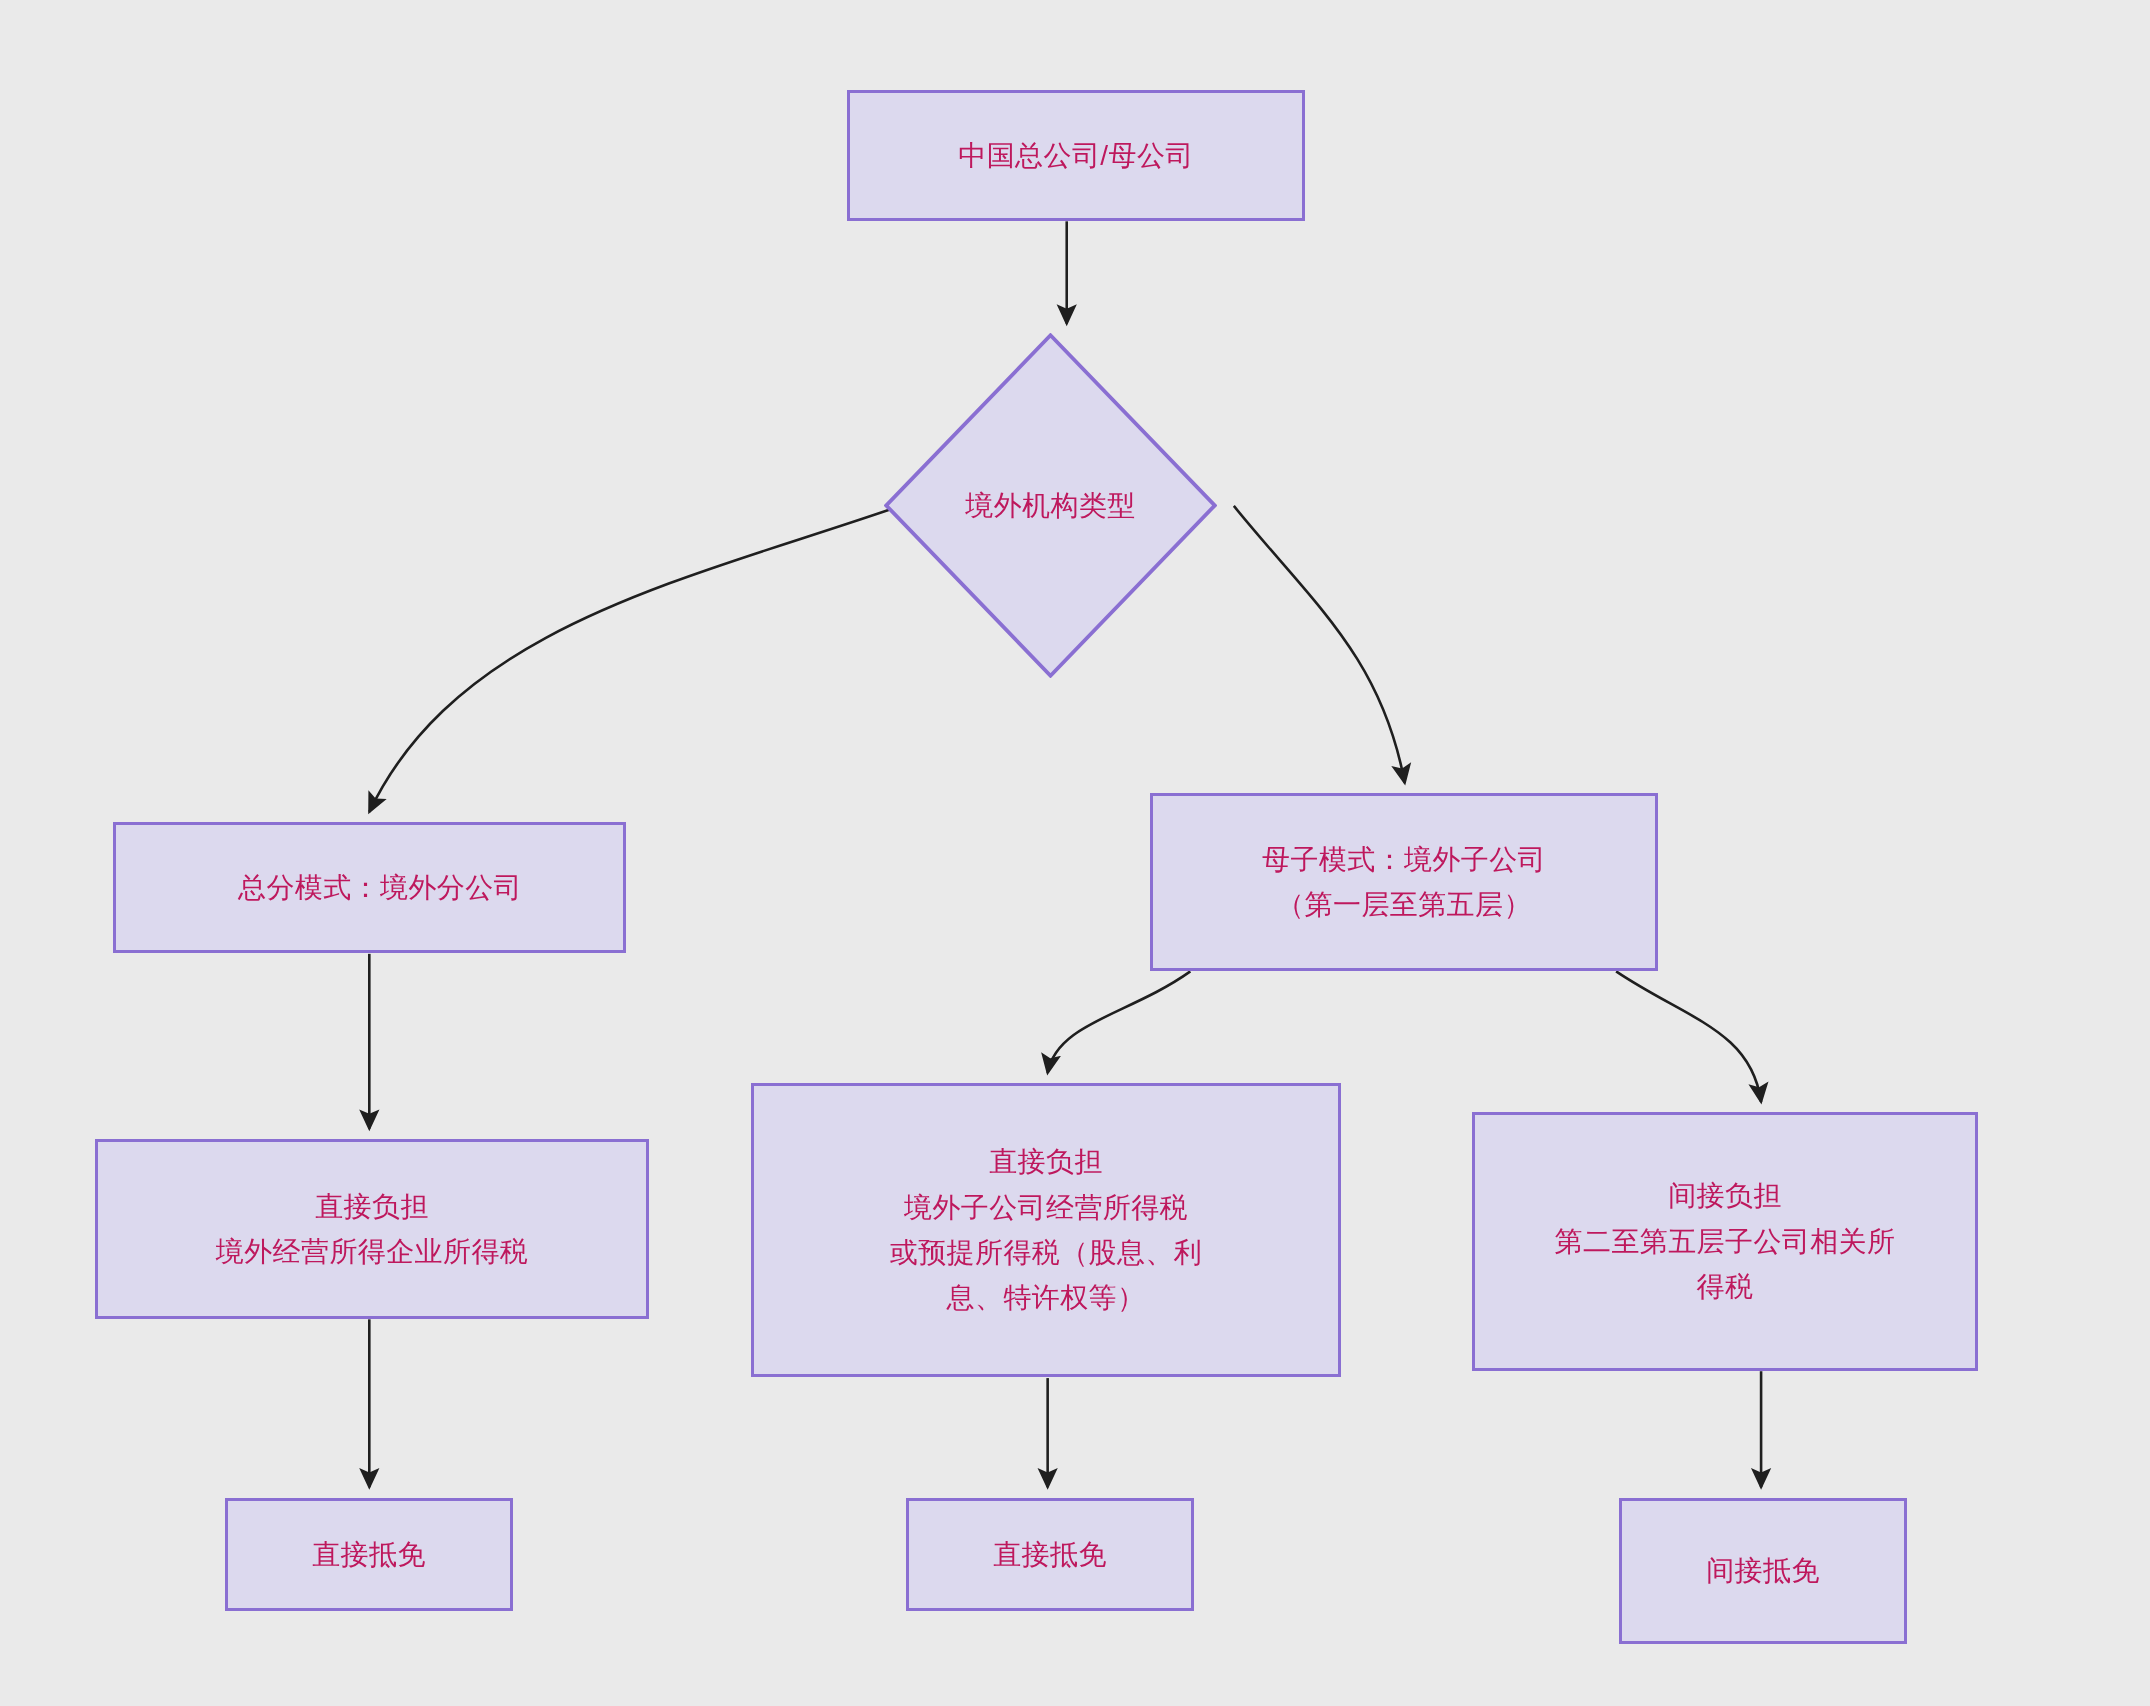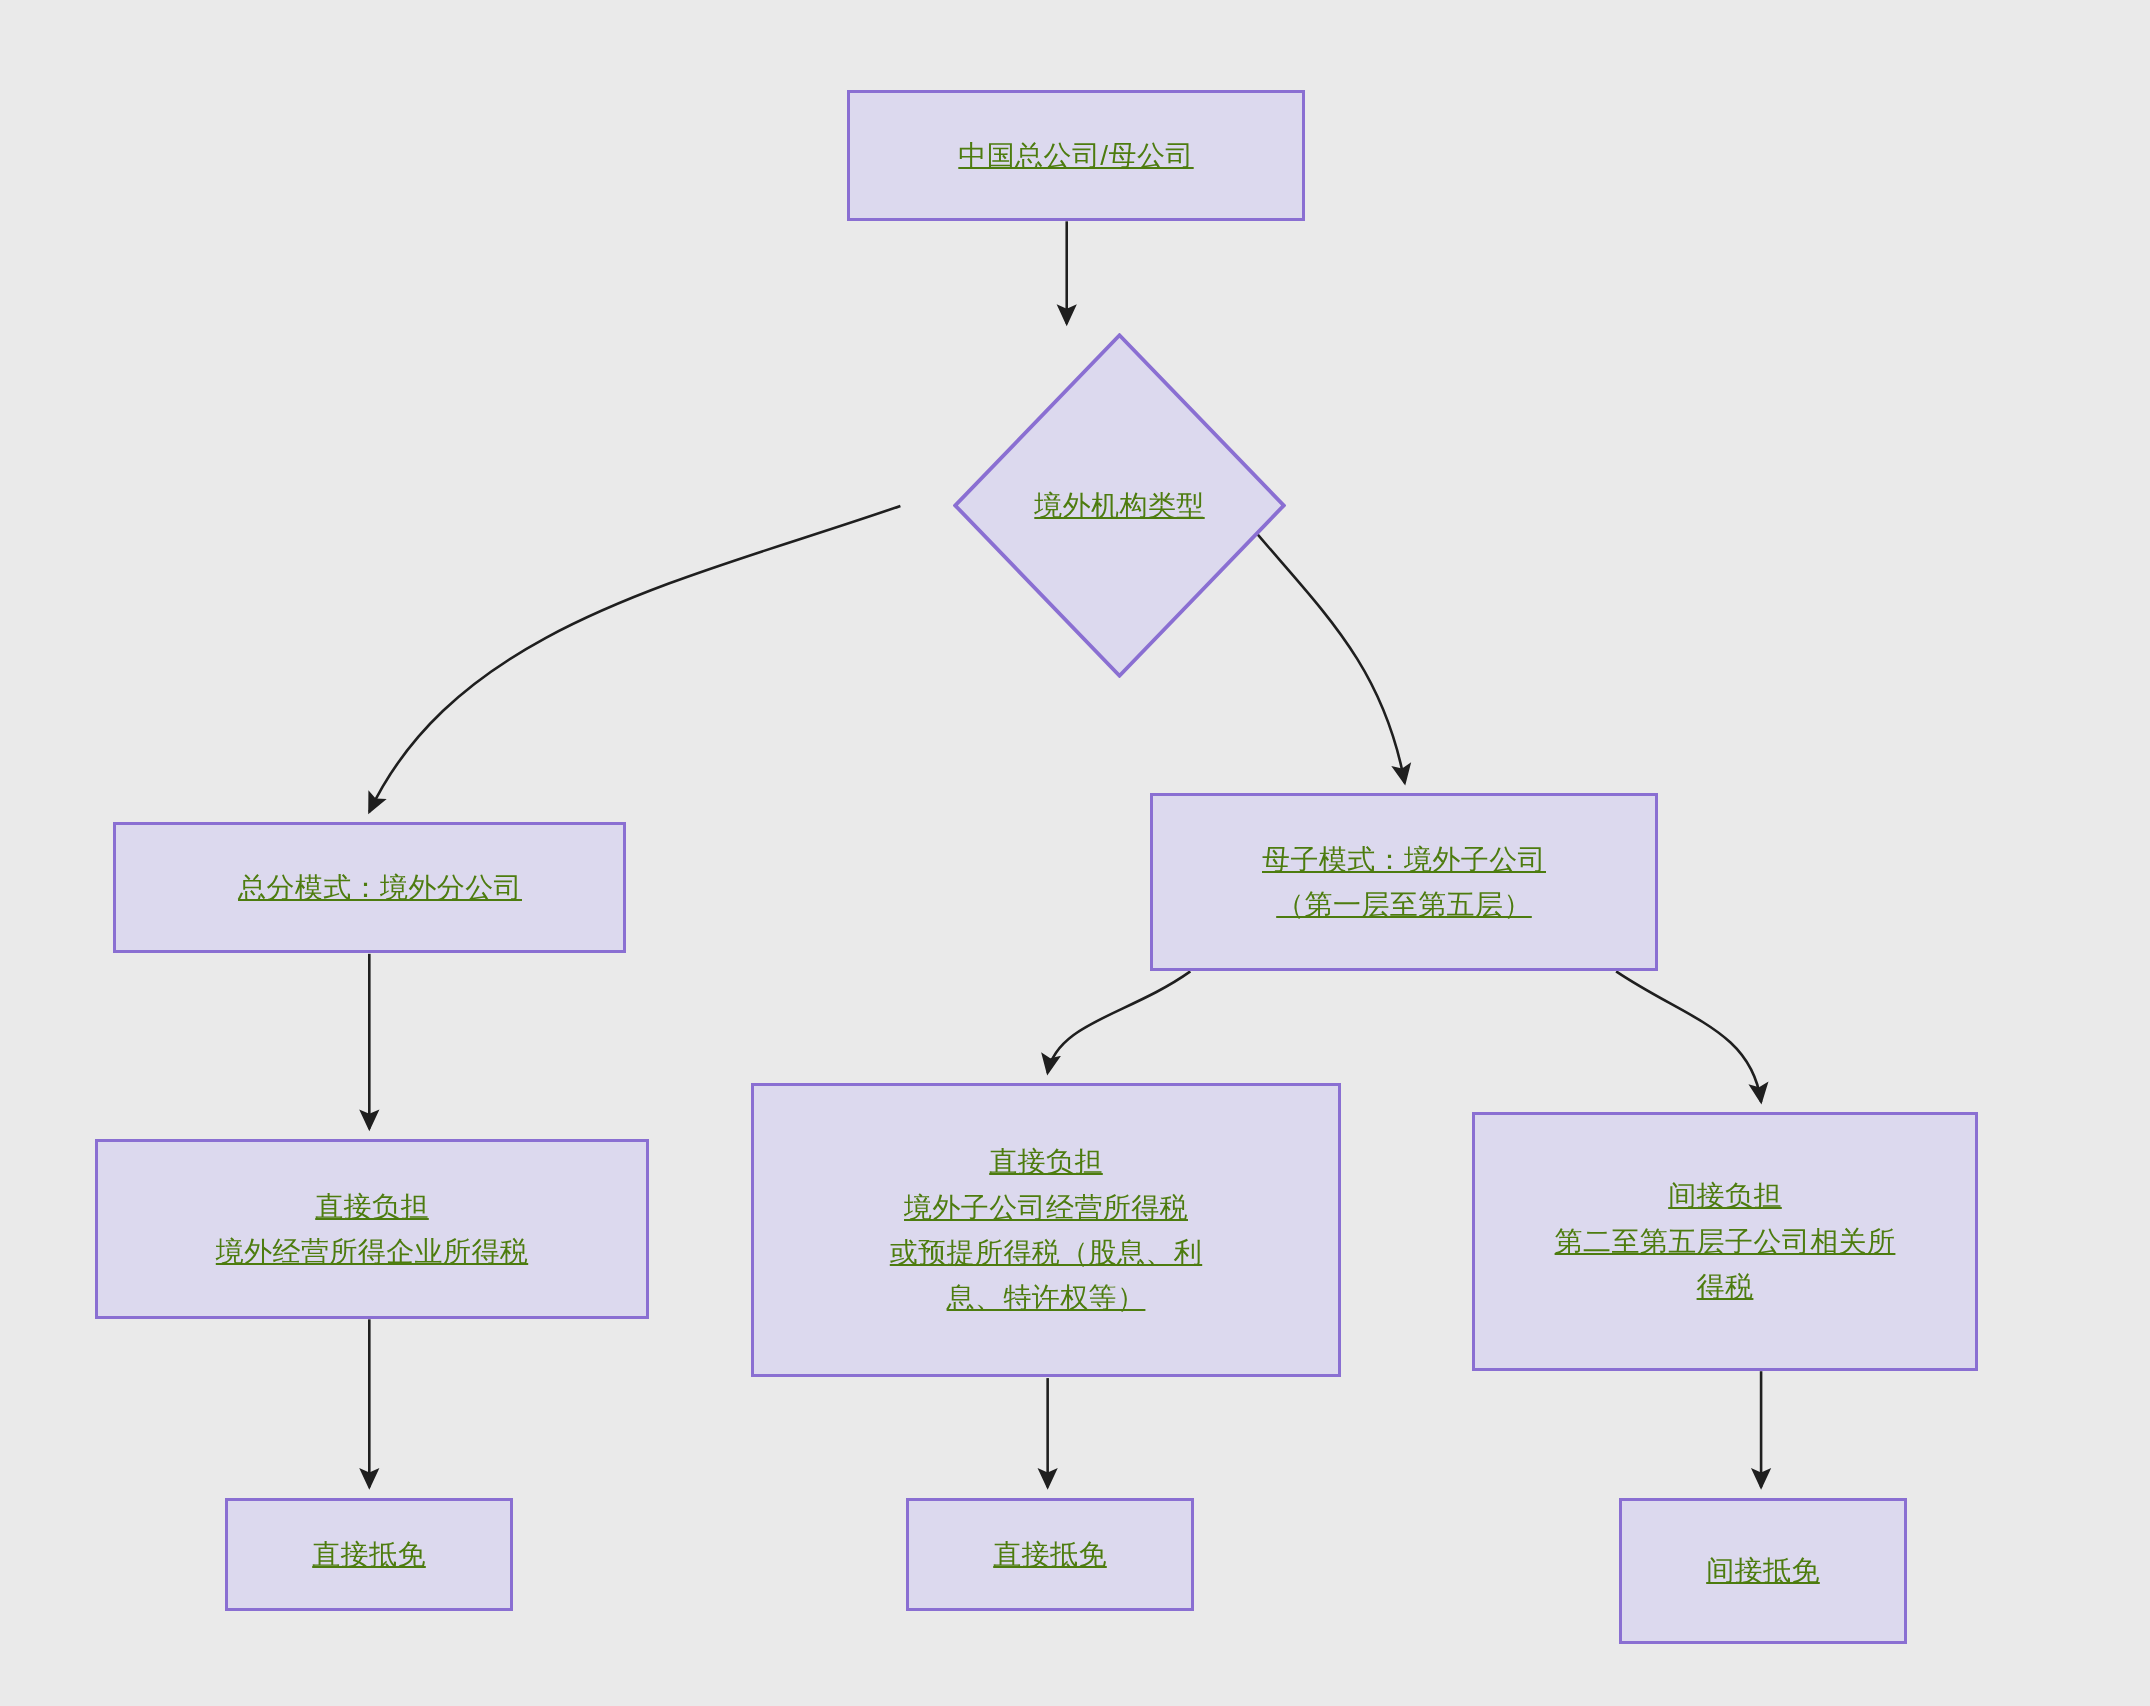--- a/index.html
+++ b/index.html
@@ -28,23 +28,22 @@
     height: 1707px;
     pointer-events: none;
   }
   .node {
     position: absolute;
     box-sizing: border-box;
     display: flex;
     align-items: center;
     justify-content: center;
     text-align: center;
-    color: #4d7c0f;
+    color: #be185d;
     z-index: 2;
-    text-decoration: underline;
   }
   .node.box {
     background: #dcd9ee;
     border: 3.1px solid #8a6fd2;
   }
   .node .label {
     display: block;
     line-height: 1.62;
     font-size: 28px;
     letter-spacing: 0.4px;
@@ -62,21 +61,21 @@
     width: 100%;
     height: 100%;
   }
   .node.diamond .label {
     position: relative;
     z-index: 3;
   }
 
   
   #n-head      { left: 847px; top: 90px;  width: 458px; height: 131px; }
-  #n-decision  { left: 953px; top: 333px;  width: 333px; height: 345px; }
+  #n-decision  { left: 884px; top: 333px;  width: 333px; height: 345px; }
   #n-branch-l  { left: 113px;  top: 822px; width: 513px; height: 131px; padding-left: 21px; }
   #n-branch-r  { left: 1150px; top: 793px; width: 508px; height: 178px; }
   #n-burden-l  { left: 95px;  top: 1139px; width: 554px; height: 180px; }
   #n-burden-m  { left: 751px;  top: 1083px; width: 590px; height: 294px; }
   #n-burden-r  { left: 1472px; top: 1112px; width: 506px; height: 259px; }
   #n-credit-l  { left: 225px;  top: 1498px; width: 288px; height: 113px; }
   #n-credit-m  { left: 906px; top: 1498px; width: 288px; height: 113px; }
   #n-credit-r  { left: 1619px; top: 1498px; width: 288px; height: 146px; }
 </style>
 </head>

